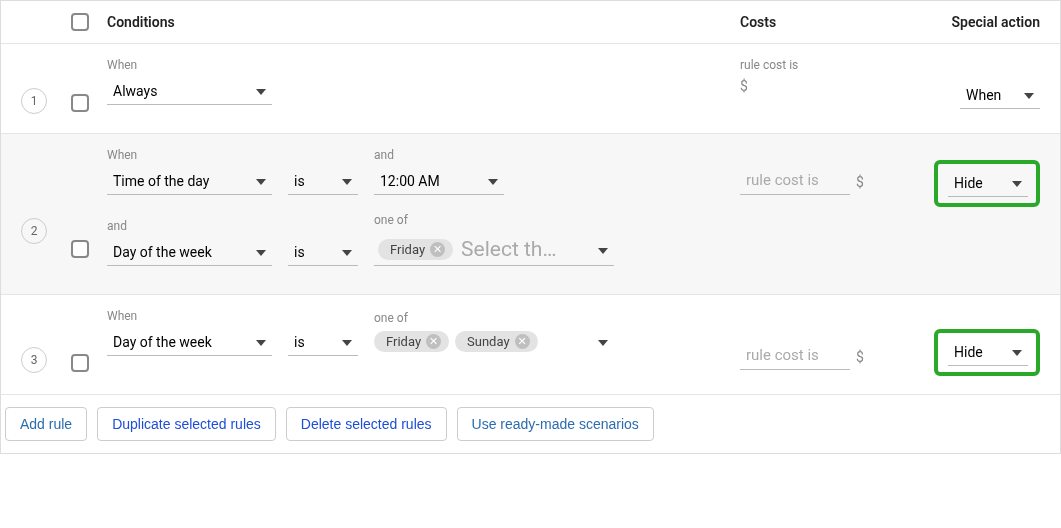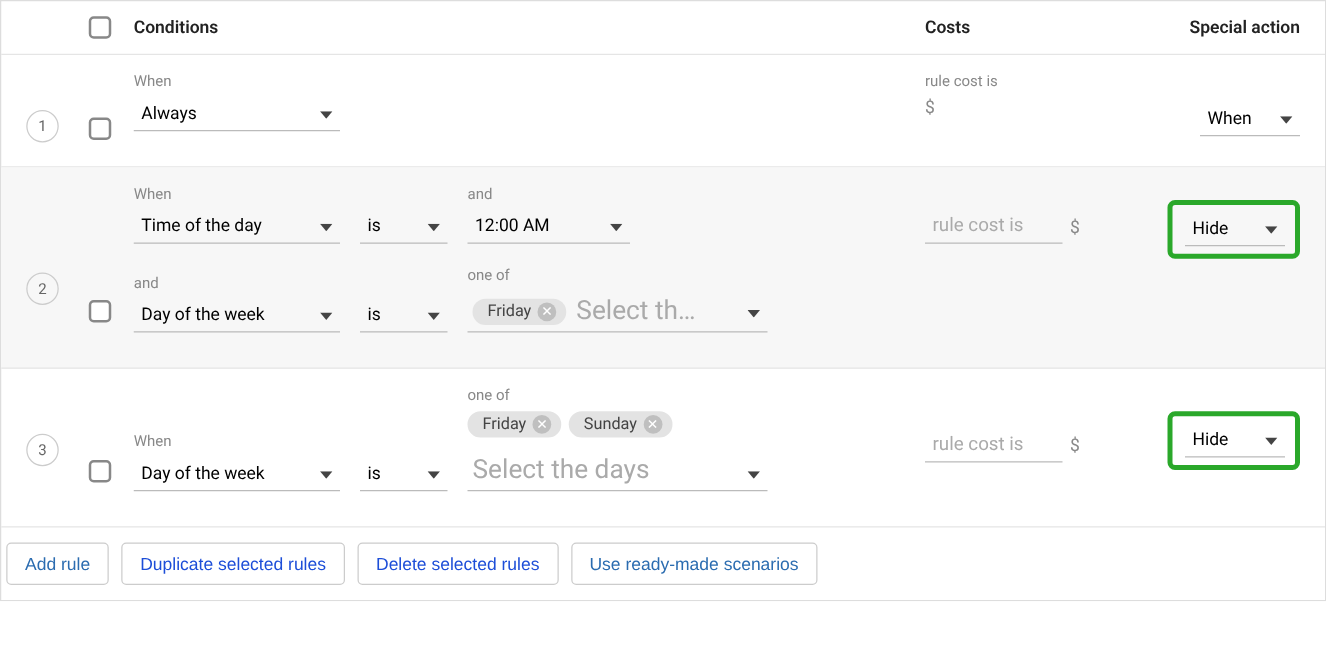--- a/index.html
+++ b/index.html
@@ -298,23 +298,20 @@
             <div class="chip-row">
               <div class="chip">
                 <span>Friday</span>
                 <span class="chip-x">✕</span>
               </div>
               <div class="chip">
                 <span>Sunday</span>
                 <span class="chip-x">✕</span>
               </div>
             </div>
-            <div class="multi-select-line">
-              <span class="multi-placeholder">Select the days</span>
-            </div>
             <span class="caret">
                 <svg viewBox="0 0 10 6">
                   <path d="M0 0 L5 6 L10 0 Z" fill="#444"></path>
                 </svg>
               </span>
           </div>
         </div>
       </div>
     </div>
     <div class="costs-body" style="padding-top:32px;">

